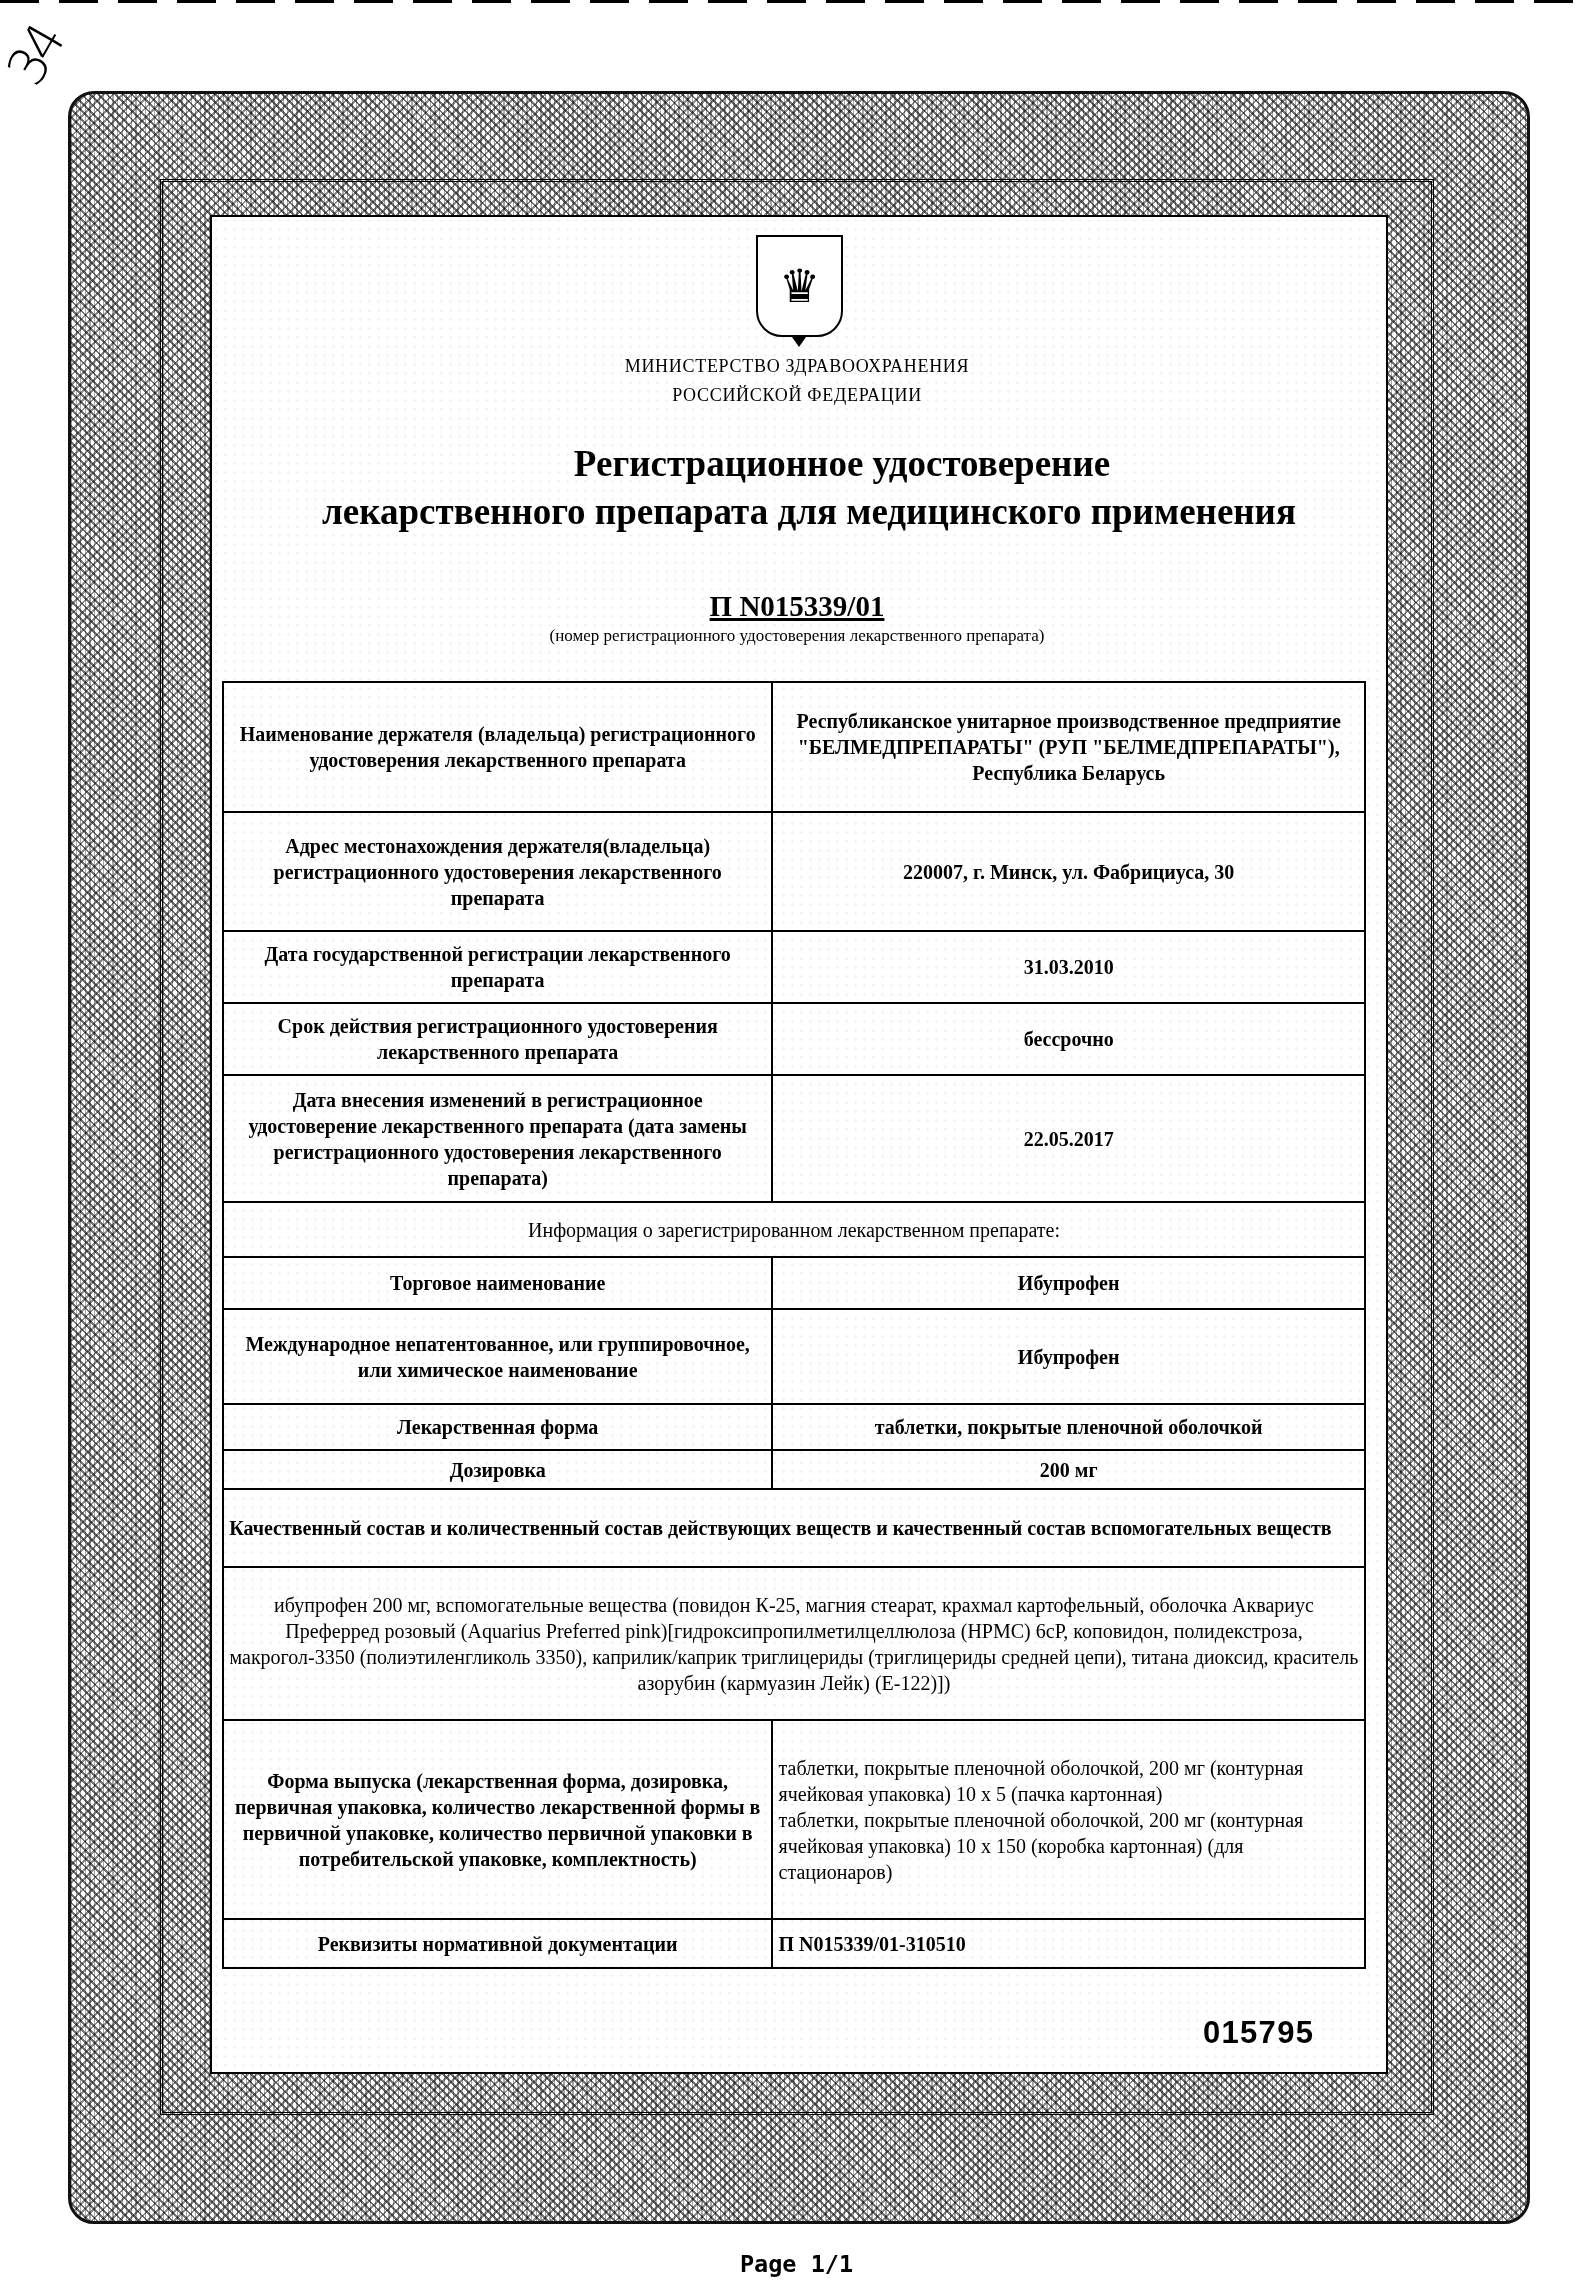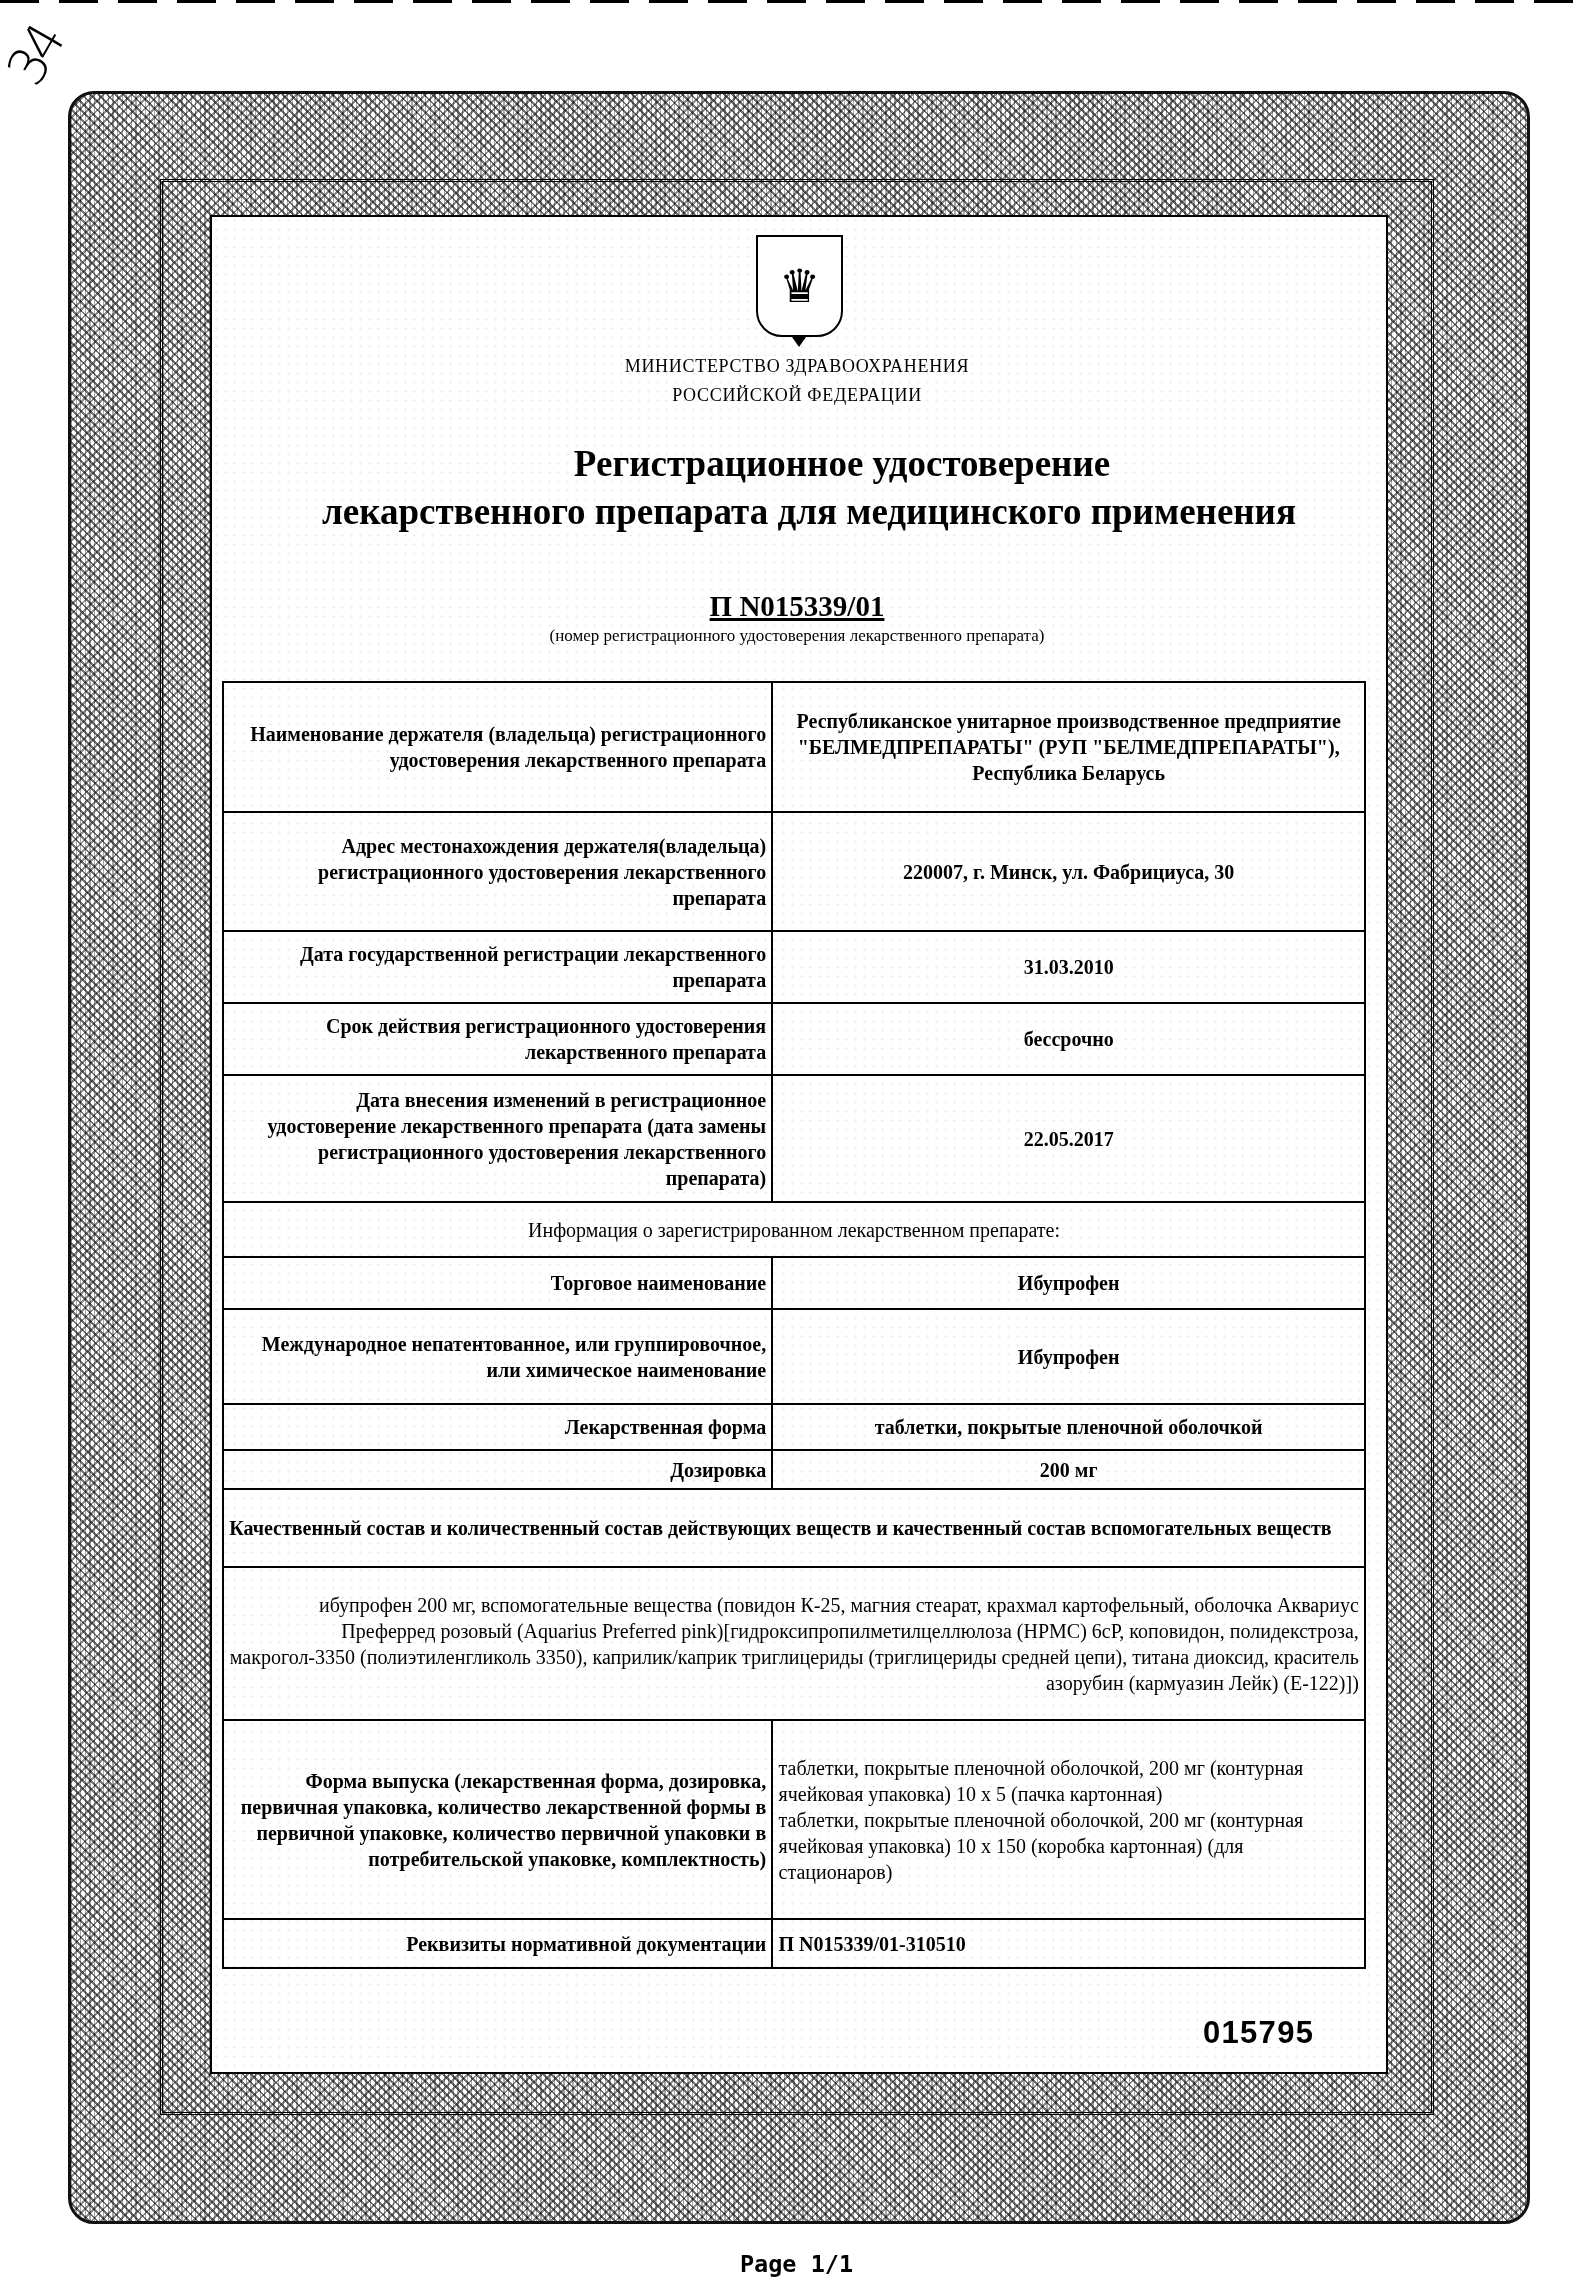--- a/index.html
+++ b/index.html
@@ -56,26 +56,26 @@
 
   table.cert {
     position: absolute; left: 222px; top: 681px; width: 1144px;
     border-collapse: collapse; table-layout: fixed;
     font-size: 20px; line-height: 26px;
   }
   table.cert td {
     border: 2.6px solid #000; padding: 3.9px 5.2px; vertical-align: middle;
     font-weight: bold;
   }
-  table.cert td.lbl { width: 537px; text-align: right; }
+  table.cert td.lbl { width: 537px; text-align: center; }
   table.cert td.val { text-align: center; font-weight: bold; }
   table.cert td.val.left { text-align: left; }
   table.cert td.full { text-align: left; }
   table.cert td.full.center { text-align: center; font-weight: normal; }
-  table.cert td.composition { font-weight: normal; text-align: right; }
+  table.cert td.composition { font-weight: normal; text-align: center; }
   .serial {
     position: absolute; left: 1203px; top: 2015px; font-size: 31px; font-weight: bold;
     font-family: "Liberation Sans", sans-serif; letter-spacing: 1.3px;
   }
   .pagefoot {
     position: absolute; left: 0; width: 1593px; top: 2250px; text-align: center;
     font-family: "DejaVu Sans Mono", monospace; font-size: 23.5px; font-weight: bold;
   }
 </style>
 </head>

